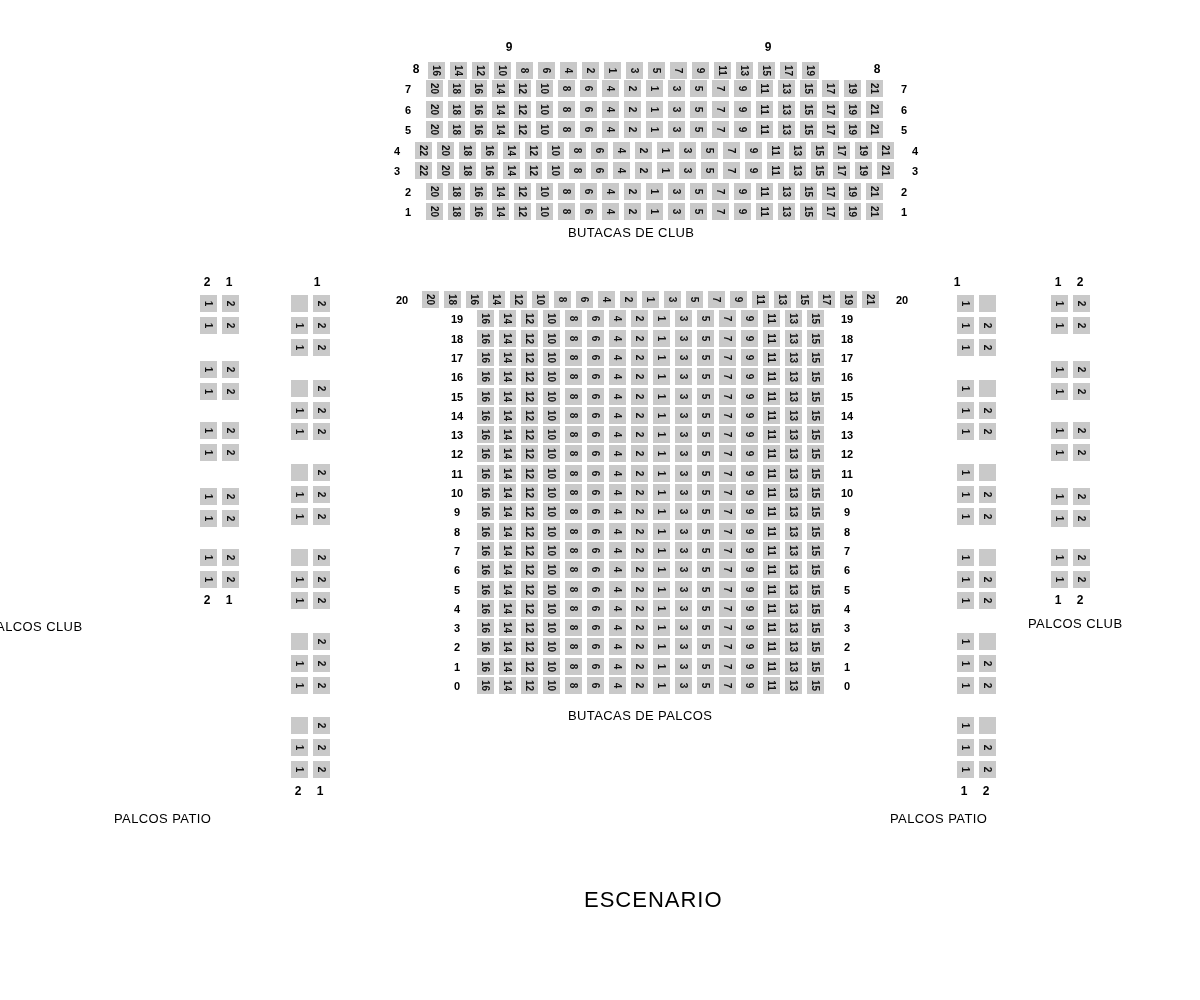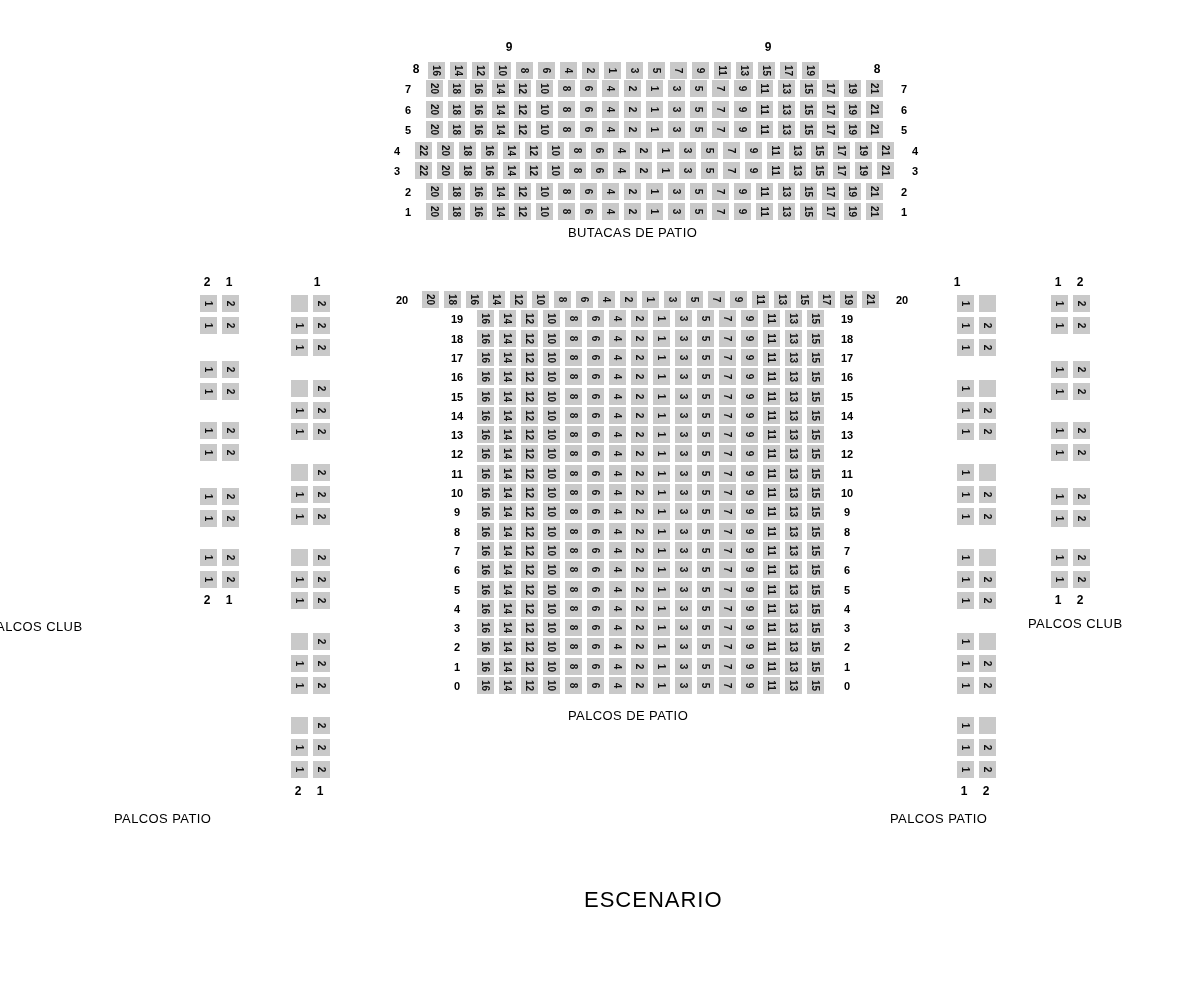--- a/index.html
+++ b/index.html
@@ -583,21 +583,21 @@
     <div class="seat" style="left: 821px; top: 202px;">
       <span>17</span>
     </div>
     <div class="seat" style="left: 843px; top: 202px;">
       <span>19</span>
     </div>
     <div class="seat" style="left: 865px; top: 202px;">
       <span>21</span>
     </div>
     <div class="rowlabel" style="left: 893px; top: 203px;">1</div>
-    <div class="section-title" style="left: 568px; top: 225px;">BUTACAS DE PATIO</div>
+    <div class="section-title" style="left: 568px; top: 225px;">BUTACAS DE CLUB</div>
     <div class="rowlabel" style="left: 391px; top: 291px;">20</div>
     <div class="seat" style="left: 421px; top: 290px;">
       <span>20</span>
     </div>
     <div class="seat" style="left: 443px; top: 290px;">
       <span>18</span>
     </div>
     <div class="seat" style="left: 465px; top: 290px;">
       <span>16</span>
     </div>
@@ -1649,21 +1649,21 @@
     <div class="seat" style="left: 762px; top: 676px;">
       <span>11</span>
     </div>
     <div class="seat" style="left: 784px; top: 676px;">
       <span>13</span>
     </div>
     <div class="seat" style="left: 806px; top: 676px;">
       <span>15</span>
     </div>
     <div class="rowlabel" style="left: 836px; top: 677px;">0</div>
-    <div class="section-title" style="left: 568px; top: 708px;">PALCOS DE PATIO</div>
+    <div class="section-title" style="left: 568px; top: 708px;">BUTACAS DE PALCOS</div>
     <div class="collabel" style="left: 196px; top: 275px;">2</div>
     <div class="collabel" style="left: 218px; top: 275px;">1</div>
     <div class="seat" style="left: 199px; top: 294px;">
       <span>1</span>
     </div>
     <div class="seat" style="left: 221px; top: 294px;">
       <span>2</span>
     </div>
     <div class="seat" style="left: 199px; top: 316px;">
       <span>1</span>

